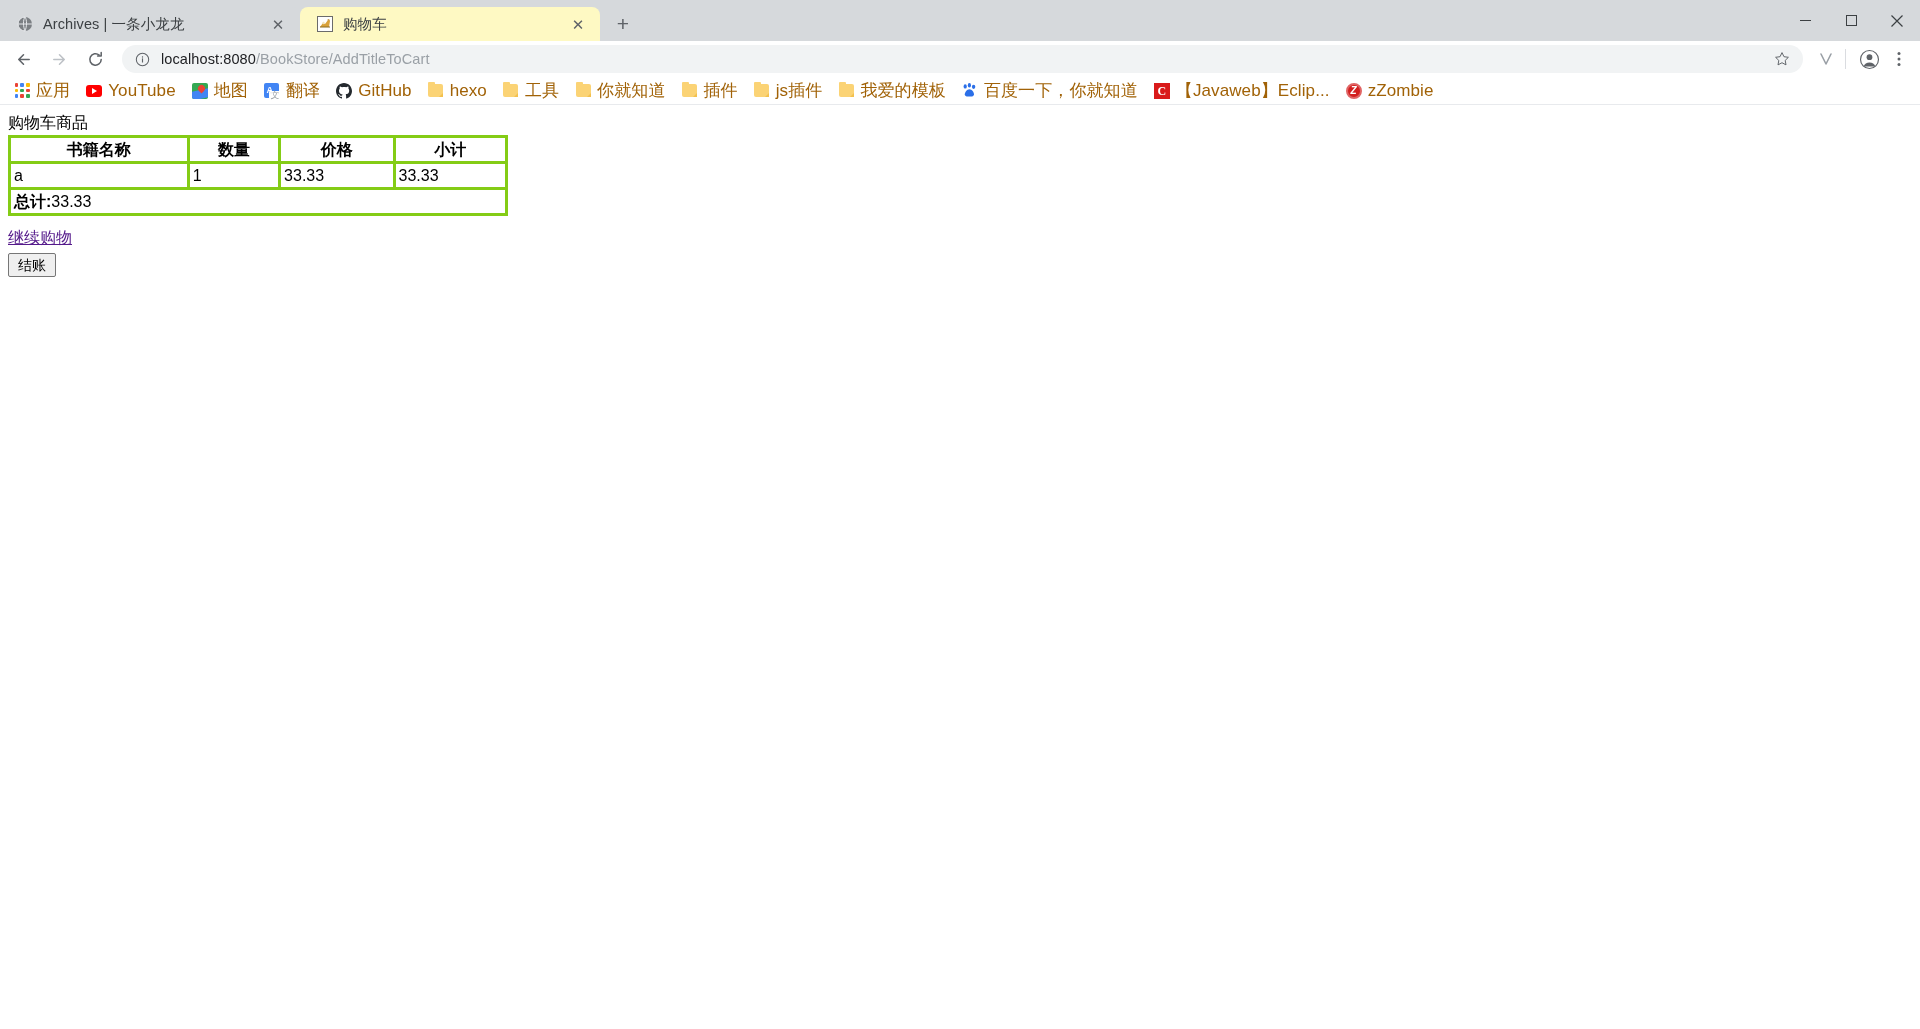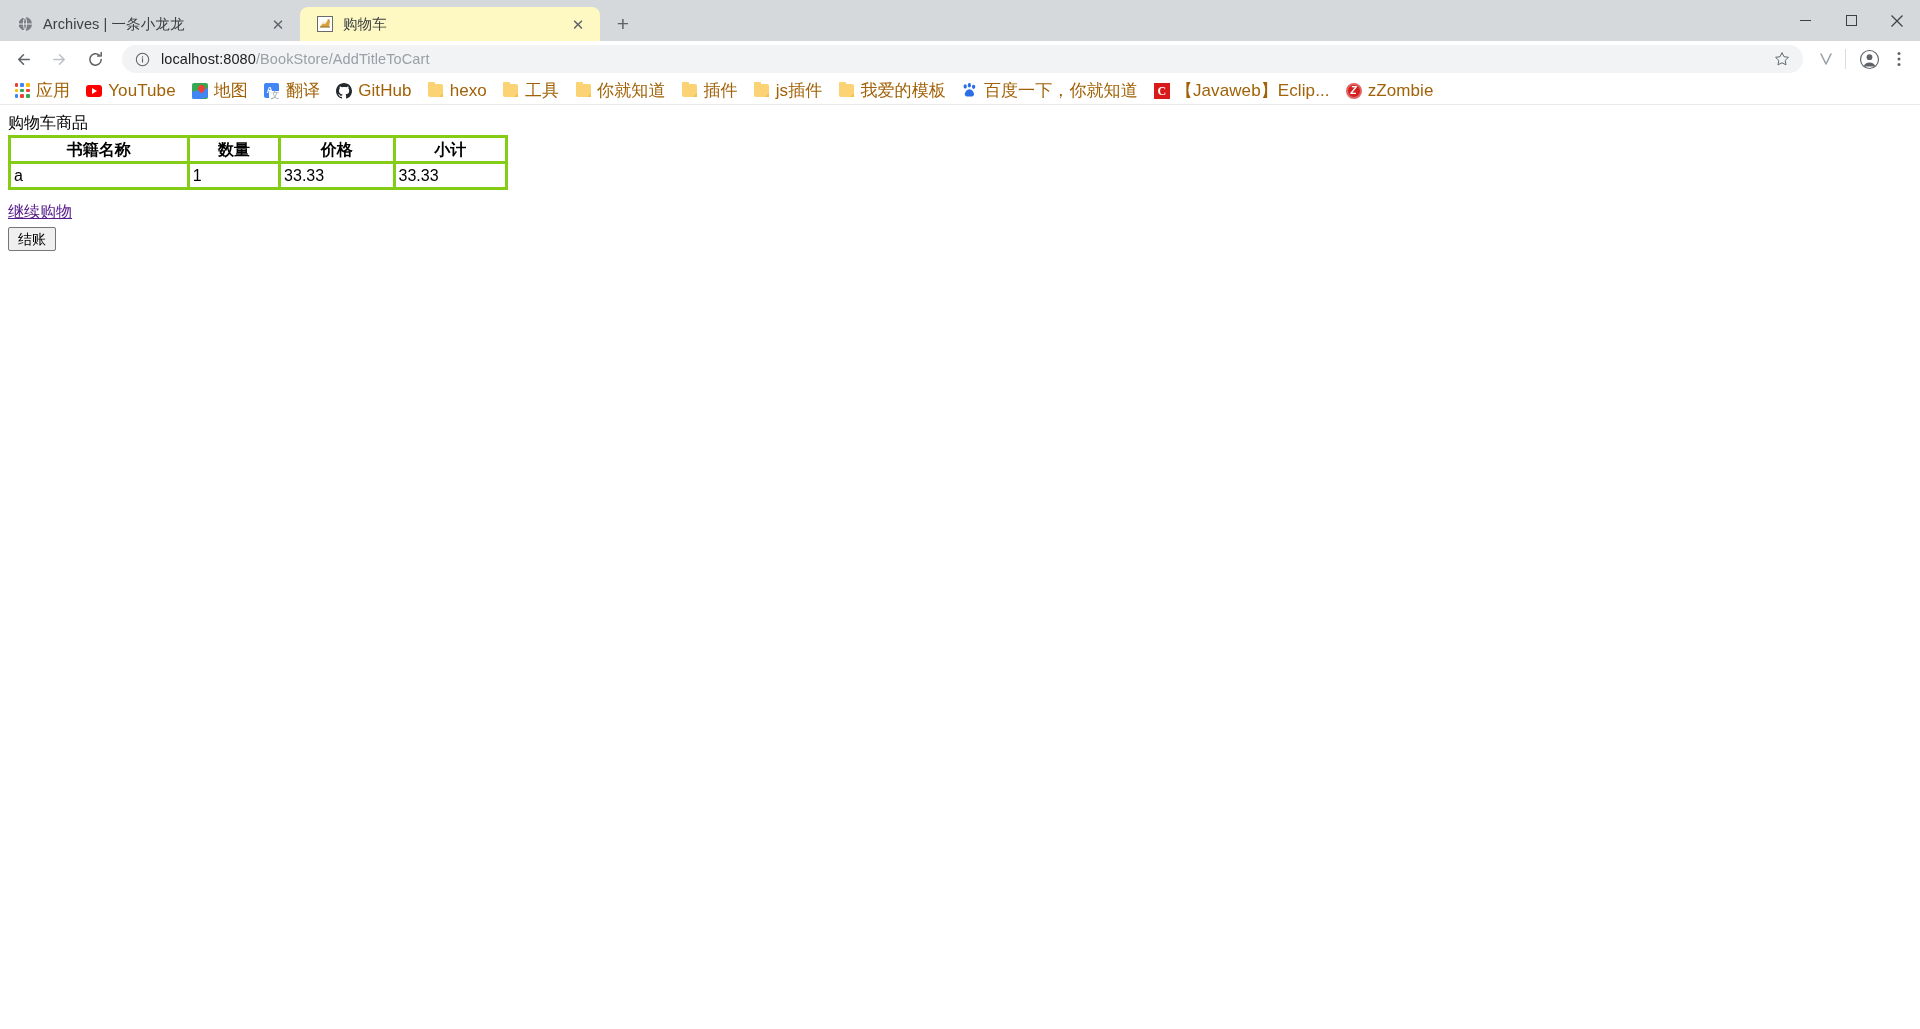--- a/index.html
+++ b/index.html
@@ -499,20 +499,23 @@
             <th class="col-sub">小计</th>
           </tr>
         </thead>
         <tbody>
           <tr>
             <td>a</td>
             <td>1</td>
             <td>33.33</td>
             <td>33.33</td>
           </tr>
+          <tr>
+            <td class="total" colspan="4"><b>总计:</b><span>33.33</span></td>
+          </tr>
         </tbody>
       </table>
 
       <a class="cart-link" href="#">继续购物</a>
 
       <button class="checkout-btn">结账</button>
 
     </div>
   </div>
 

